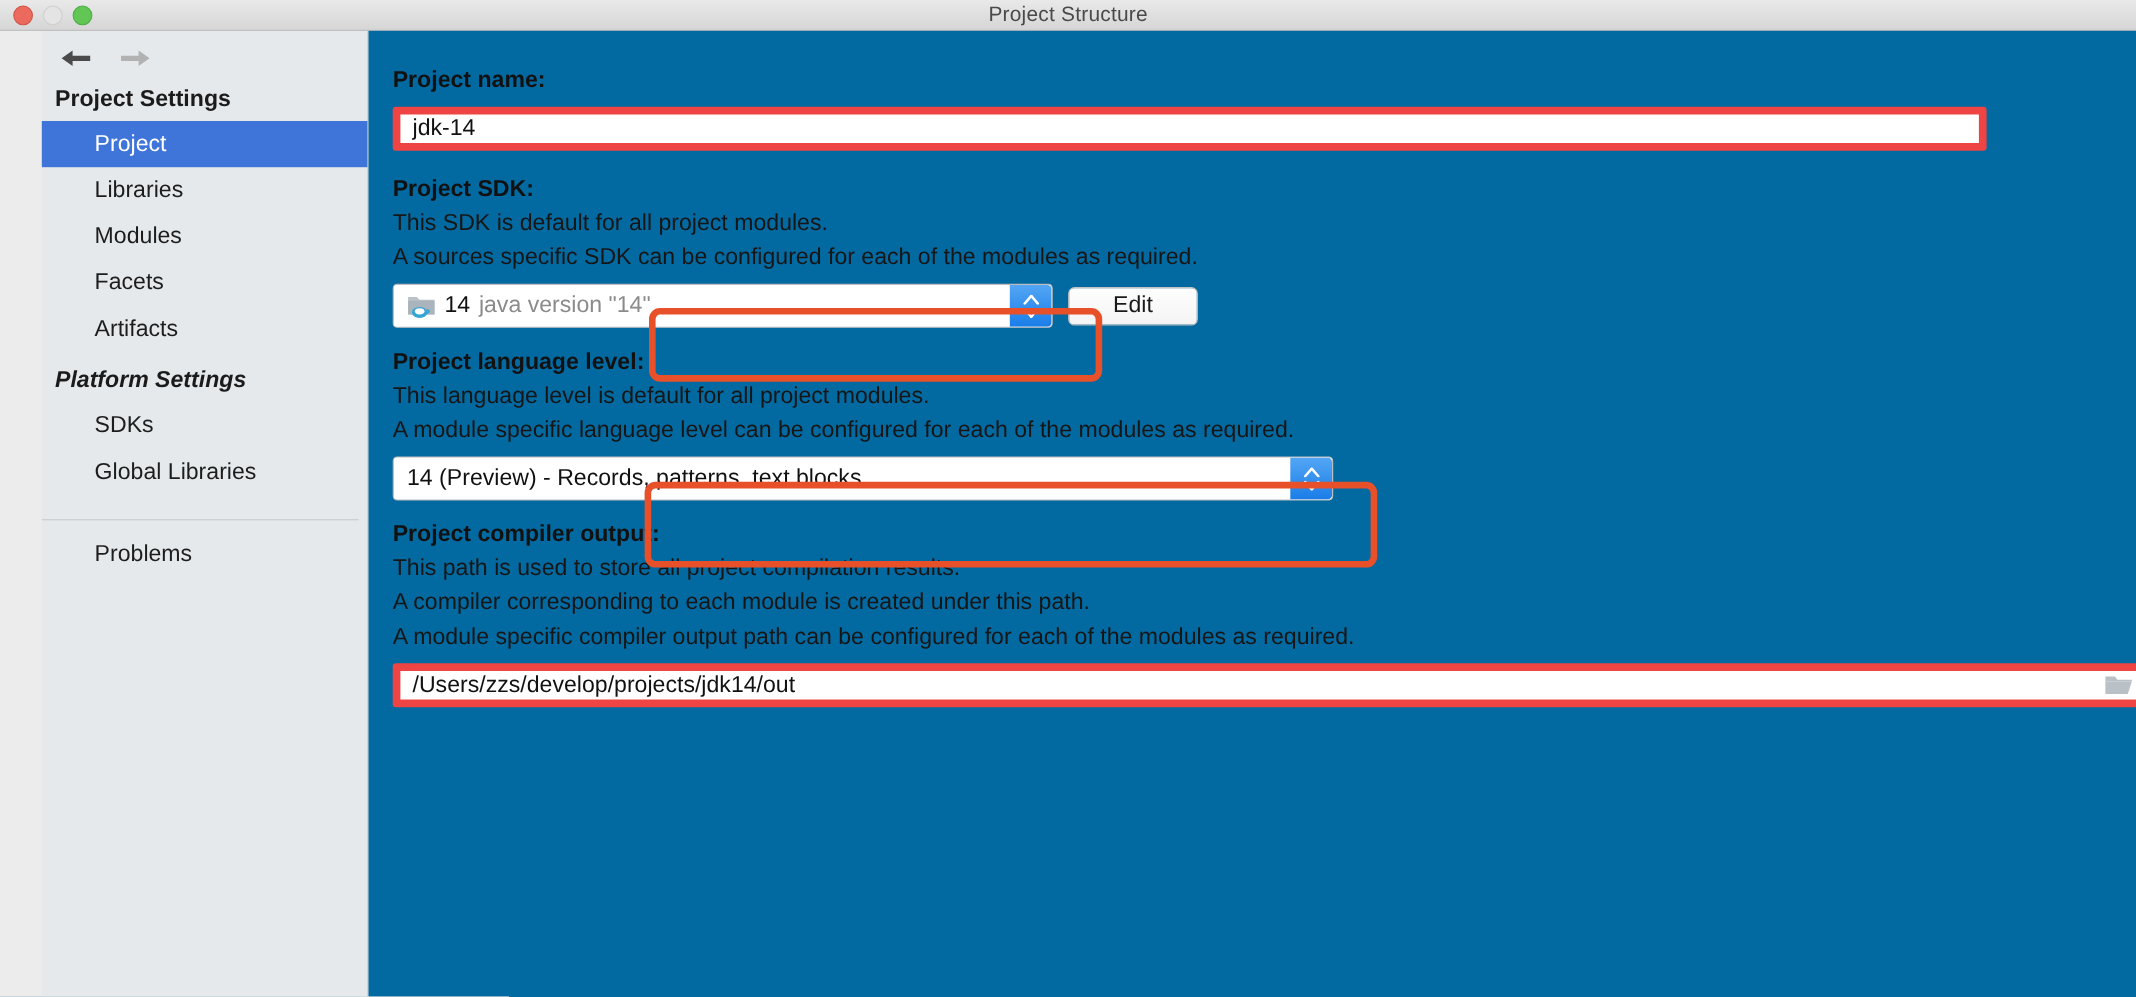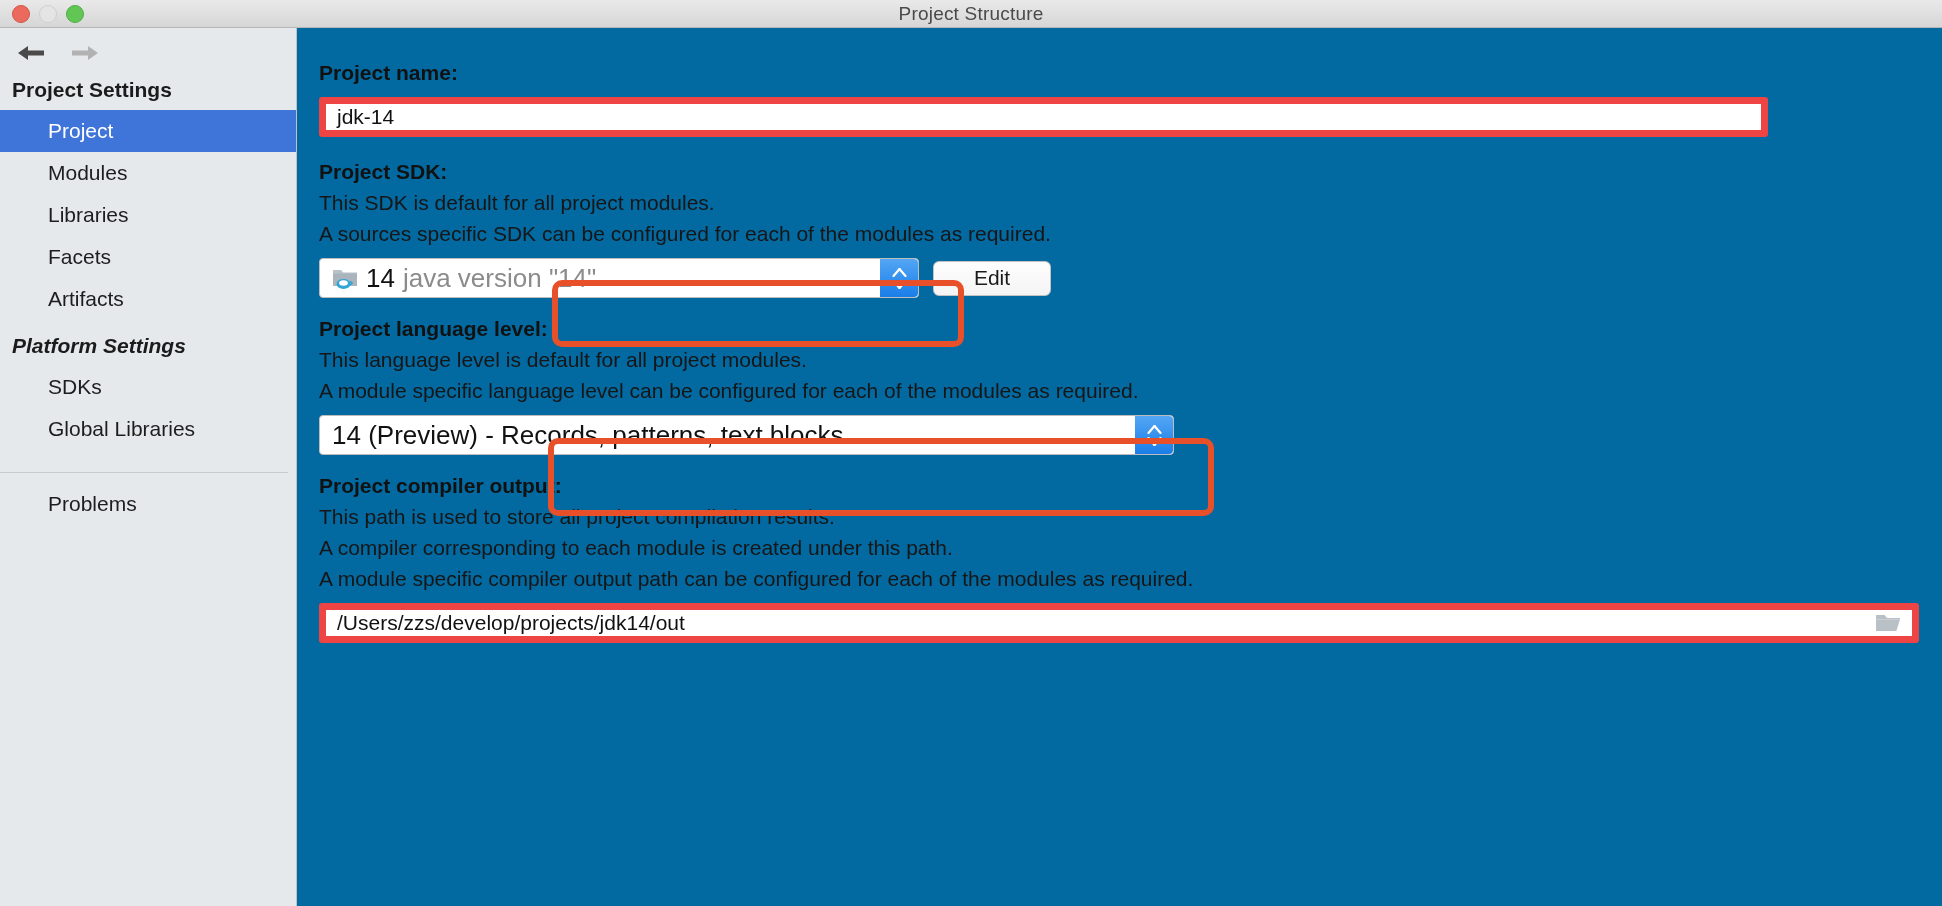--- a/index.html
+++ b/index.html
@@ -23,21 +23,21 @@
   .tl-close  { background: #eb6a5d; border: 1px solid #d2554a; }
   .tl-min    { background: #e4e4e4; border: 1px solid #cfcfcf; }
   .tl-max    { background: #62c655; border: 1px solid #4fae45; }
   .win-title {
     position: absolute; left: 0; right: 0; text-align: center;
     font-size: 19px; color: #4a4a4a; letter-spacing: .2px;
     pointer-events: none;
   }
 
   
-  .body { flex: 1; display: flex; min-height: 0; }
+  .body { flex: 1; display: flex; min-height: 0; padding-left: 38px; }
 
   
   .sidebar {
     width: 297px; flex: 0 0 297px;
     background: #e5e9ec;
     border-right: 1px solid #bfc3c6;
     display: flex; flex-direction: column;
   }
   .navbar { height: 44px; display: flex; align-items: center; gap: 20px; padding: 6px 0 0 14px; }
   .arrow { width: 34px; height: 26px; display: flex; align-items: center; justify-content: center; }
@@ -91,21 +91,21 @@
   .combo {
     height: 40px; background: #ffffff;
     border: 1px solid #bdbdbd; border-radius: 4px;
     display: flex; align-items: center; position: relative;
     overflow: hidden;
   }
   .combo-sdk { width: 600px; }
   .combo-lang { width: 855px; }
   .combo-text {
     flex: 1; display: flex; align-items: center; gap: 8px;
-    font-size: 26px; color: #111; padding-left: 12px; white-space: nowrap;
+    font-size: 21px; color: #111; padding-left: 12px; white-space: nowrap;
     overflow: hidden;
   }
   .combo-text .muted { color: #8b8b8b; }
   .stepper {
     width: 38px; height: 38px; flex: 0 0 38px;
     background: linear-gradient(to bottom, #53a6f4 0%, #1a7de8 100%);
     border-radius: 0 4px 4px 0;
     display: flex; flex-direction: column; align-items: center; justify-content: center;
     gap: 3px;
   }
@@ -156,22 +156,22 @@
         </div>
         <div class="arrow">
           <svg width="30" height="20" viewBox="0 0 30 20">
             <path d="M28 10 L18 3 L18 7.6 L2 7.6 L2 12.4 L18 12.4 L18 17 Z" fill="#b2b2b2"></path>
           </svg>
         </div>
       </div>
 
       <div class="group-head">Project Settings</div>
       <div class="nav-item selected">Project</div>
+      <div class="nav-item">Libraries</div>
       <div class="nav-item">Modules</div>
-      <div class="nav-item">Libraries</div>
       <div class="nav-item">Facets</div>
       <div class="nav-item">Artifacts</div>
 
       <div class="group-head second">Platform Settings</div>
       <div class="nav-item">SDKs</div>
       <div class="nav-item">Global Libraries</div>
 
       <div class="sidebar-sep"></div>
       <div class="nav-item">Problems</div>
     </div>

